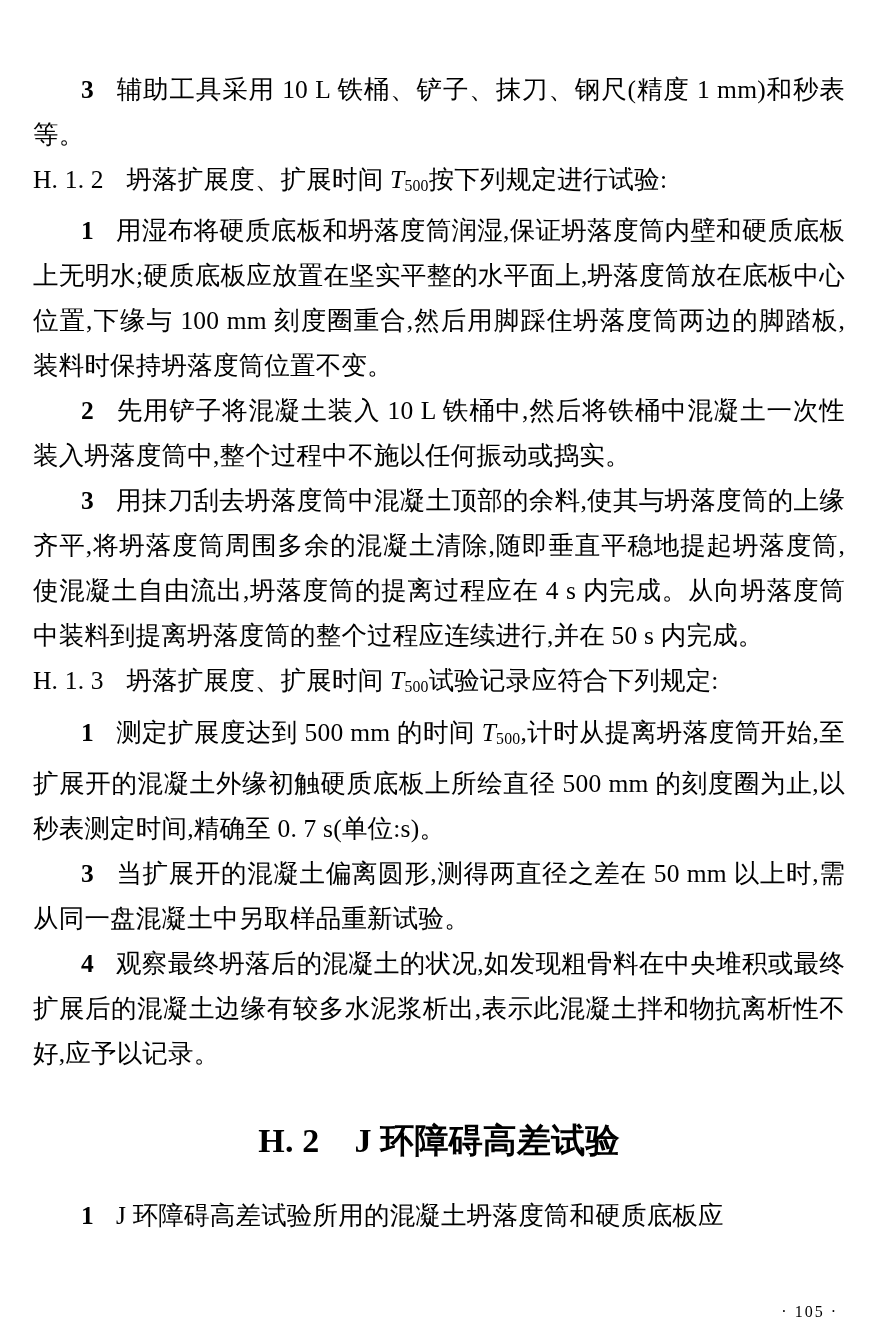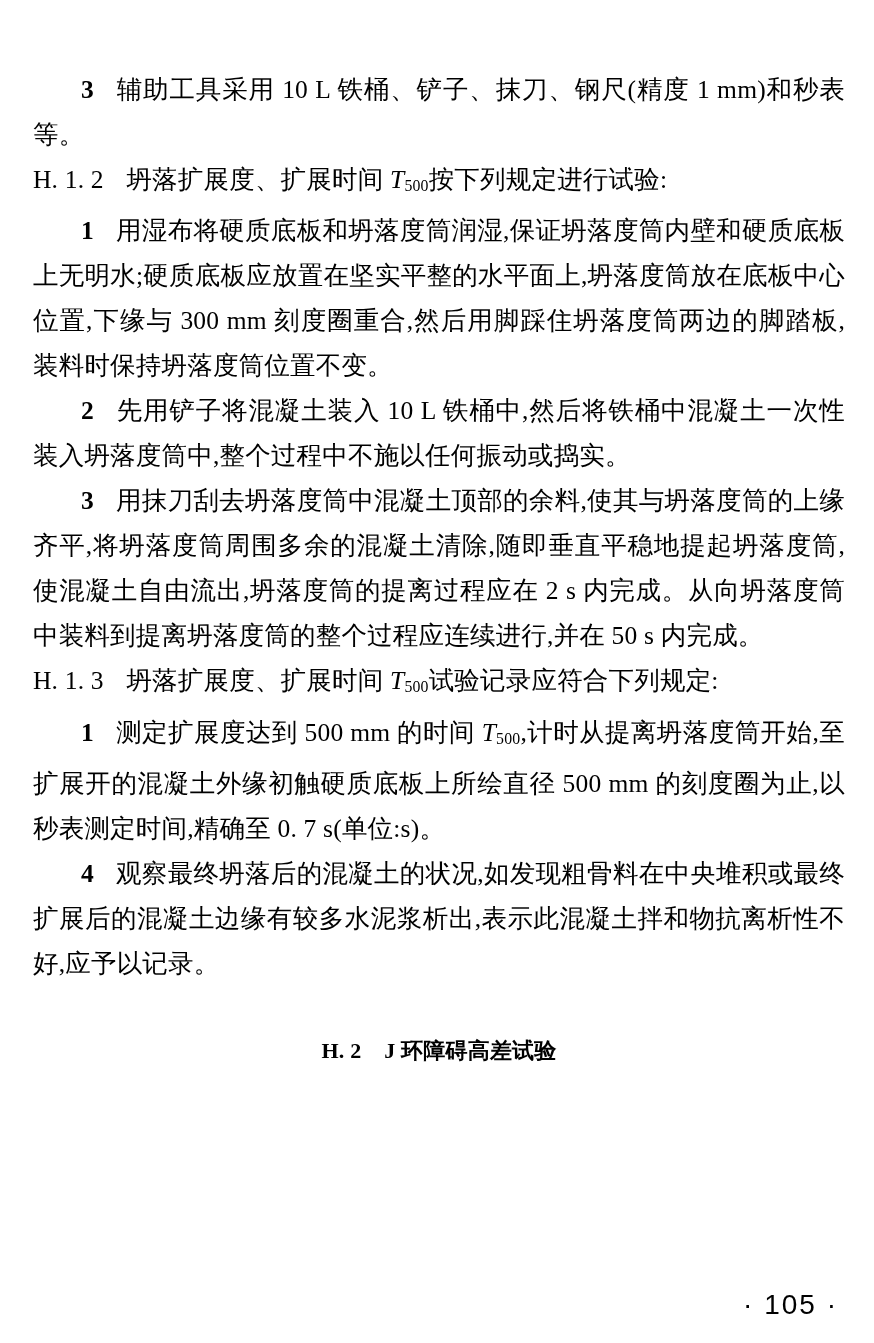--- a/index.html
+++ b/index.html
@@ -64,67 +64,69 @@
     font-family: "Liberation Serif", "DejaVu Serif", serif;
   }
   sub {
     font-size: 0.62em;
     vertical-align: -0.22em;
     font-style: normal;
   }
   .heading-center {
     text-align: center;
     font-weight: bold;
-    font-size: 22px;
+    font-size: 34px;
     line-height: 45px;
     margin: 0;
   }
   .gap-before-heading {
     height: 42px;
   }
   .gap-after-heading {
     height: 30px;
   }
   .footer {
     position: absolute;
     right: 36px;
     bottom: 22px;
-    font-size: 28px;
-    font-family: Liberation Sans, sans-serif;
+    font-size: 16px;
+    font-family: Liberation Serif, serif;
     letter-spacing: 2px;
   }
 </style>
 </head>
 <body>
 
 <div class="page">
   <div class="content">
 
     <p><span class="sp-lead"></span><span class="numlabel">3</span><span class="sp-after-num"></span>辅助工具采用 <span class="lat">10 L</span> 铁桶、铲子、抹刀、钢尺(精度 <span class="lat">1 mm</span>)和秒表等。</p>
 
     <p><span class="seclabel">H. 1. 2</span><span class="sp-after-sec"></span>&nbsp;坍落扩展度、扩展时间 <span class="ital">T</span><sub class="lat">500</sub>按下列规定进行试验:</p>
 
-    <p><span class="sp-lead"></span><span class="numlabel">1</span><span class="sp-after-num"></span>用湿布将硬质底板和坍落度筒润湿,保证坍落度筒内壁和硬质底板上无明水;硬质底板应放置在坚实平整的水平面上,坍落度筒放在底板中心位置,下缘与 <span class="lat">300 mm</span> 刻度圈重合,然后用脚踩住坍落度筒两边的脚踏板,装料时保持坍落度筒位置不变。</p>
+    <p><span class="sp-lead"></span><span class="numlabel">1</span><span class="sp-after-num"></span>用湿布将硬质底板和坍落度筒润湿,保证坍落度筒内壁和硬质底板上无明水;硬质底板应放置在坚实平整的水平面上,坍落度筒放在底板中心位置,下缘与 <span class="lat">100 mm</span> 刻度圈重合,然后用脚踩住坍落度筒两边的脚踏板,装料时保持坍落度筒位置不变。</p>
 
     <p><span class="sp-lead"></span><span class="numlabel">2</span><span class="sp-after-num"></span>先用铲子将混凝土装入 <span class="lat">10 L</span> 铁桶中,然后将铁桶中混凝土一次性装入坍落度筒中,整个过程中不施以任何振动或捣实。</p>
 
-    <p><span class="sp-lead"></span><span class="numlabel">3</span><span class="sp-after-num"></span>用抹刀刮去坍落度筒中混凝土顶部的余料,使其与坍落度筒的上缘齐平,将坍落度筒周围多余的混凝土清除,随即垂直平稳地提起坍落度筒,使混凝土自由流出,坍落度筒的提离过程应在 <span class="lat">2 s</span> 内完成。从向坍落度筒中装料到提离坍落度筒的整个过程应连续进行,并在 <span class="lat">50 s</span> 内完成。</p>
+    <p><span class="sp-lead"></span><span class="numlabel">3</span><span class="sp-after-num"></span>用抹刀刮去坍落度筒中混凝土顶部的余料,使其与坍落度筒的上缘齐平,将坍落度筒周围多余的混凝土清除,随即垂直平稳地提起坍落度筒,使混凝土自由流出,坍落度筒的提离过程应在 <span class="lat">4 s</span> 内完成。从向坍落度筒中装料到提离坍落度筒的整个过程应连续进行,并在 <span class="lat">50 s</span> 内完成。</p>
 
     <p><span class="seclabel">H. 1. 3</span><span class="sp-after-sec"></span>&nbsp;坍落扩展度、扩展时间 <span class="ital">T</span><sub class="lat">500</sub>试验记录应符合下列规定:</p>
 
     <p><span class="sp-lead"></span><span class="numlabel">1</span><span class="sp-after-num"></span>测定扩展度达到 <span class="lat">500 mm</span> 的时间 <span class="ital">T</span><sub class="lat">500</sub>,计时从提离坍落度筒开始,至扩展开的混凝土外缘初触硬质底板上所绘直径 <span class="lat">500 mm</span> 的刻度圈为止,以秒表测定时间,精确至 <span class="lat">0. 7 s</span>(单位:<span class="lat">s</span>)。</p>
 
 
+    <p><span class="sp-lead"></span><span class="numlabel">3</span><span class="sp-after-num"></span>当扩展开的混凝土偏离圆形,测得两直径之差在 <span class="lat">50 mm</span> 以上时,需从同一盘混凝土中另取样品重新试验。</p>
 
     <p><span class="sp-lead"></span><span class="numlabel">4</span><span class="sp-after-num"></span>观察最终坍落后的混凝土的状况,如发现粗骨料在中央堆积或最终扩展后的混凝土边缘有较多水泥浆析出,表示此混凝土拌和物抗离析性不好,应予以记录。</p>
 
     <div class="gap-before-heading"></div>
 
     <p class="heading-center"><span>H. 2</span>&nbsp;&nbsp;&nbsp;&nbsp;<span>J 环障碍高差试验</span></p>
 
     <div class="gap-after-heading"></div>
 
 
+    <p><span class="sp-lead"></span><span class="numlabel">1</span><span class="sp-after-num"></span><span class="lat">J</span> 环障碍高差试验所用的混凝土坍落度筒和硬质底板应</p>
 
   </div>
 
   <div class="footer">· 105 ·</div>
 </div>
 
 </body></html>

